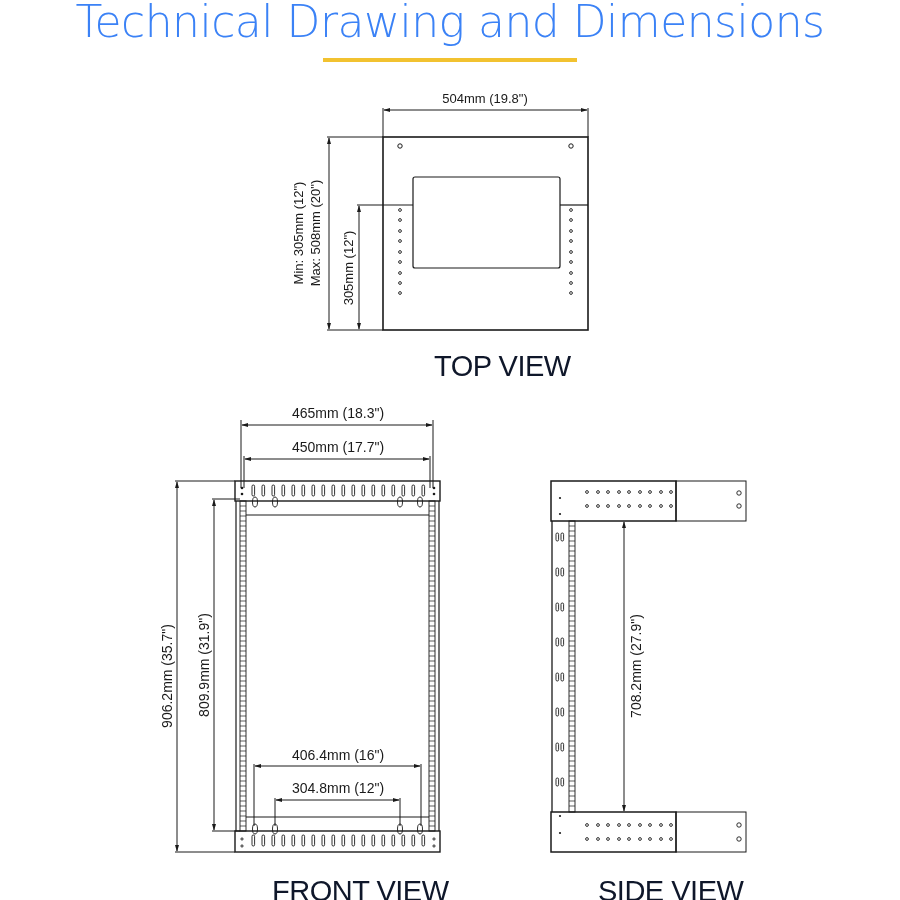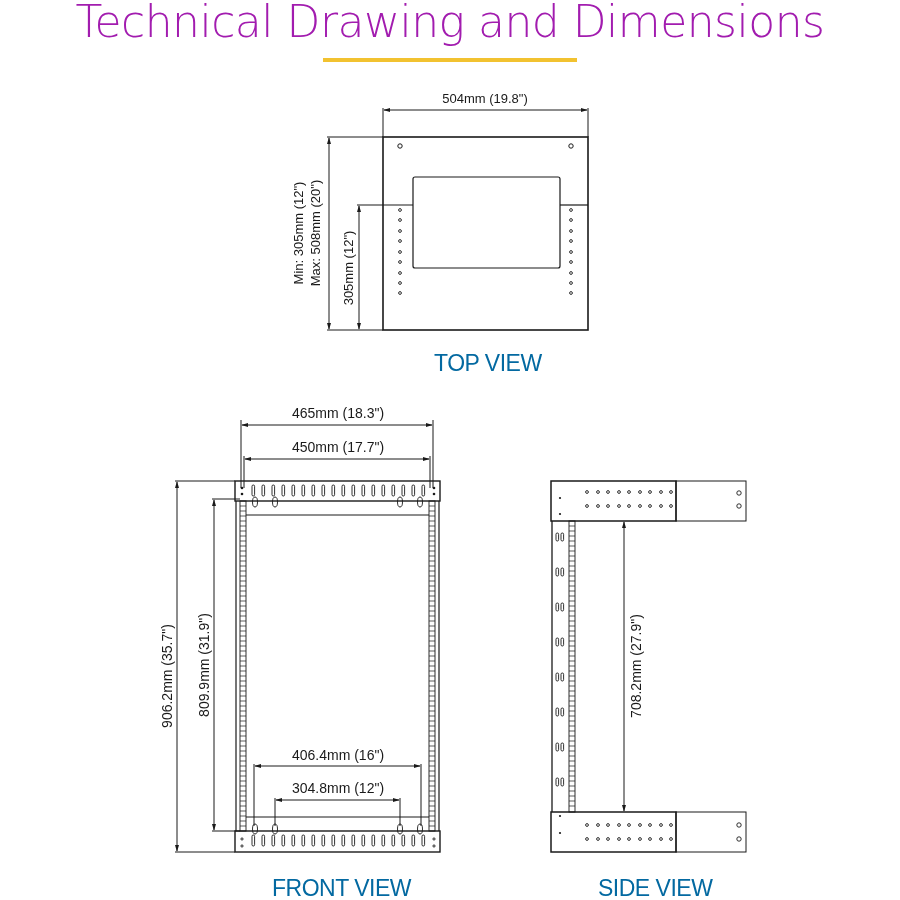--- a/index.html
+++ b/index.html
@@ -1,21 +1,21 @@
 <!DOCTYPE html>
 <html><head>
 <meta charset="utf-8">
 <style>
   html, body { margin: 0; padding: 0; background: #ffffff; }
   body { width: 900px; height: 900px; position: relative; overflow: hidden; font-family: "Liberation Sans", sans-serif; color: #1a1a1a; }
-  .title { position: absolute; left: 0; top: 0; width: 900px; text-align: center; font-family: "DejaVu Sans", sans-serif; font-weight: 200; font-size: 44px; line-height: 44px; color: #a21caf; letter-spacing: -0.5px; }
+  .title { position: absolute; left: 0; top: 0; width: 900px; text-align: center; font-family: "DejaVu Sans", sans-serif; font-weight: 200; font-size: 44px; line-height: 44px; color: #3b82f6; letter-spacing: -0.5px; }
   .accent { position: absolute; left: 323px; top: 58px; width: 254px; height: 4px; background: #f2c230; }
   svg.drawing { position: absolute; left: 0; top: 0; }
   .lbl { font-family: "Liberation Sans", sans-serif; fill: #1a1a1a; }
-  .view-lbl { position: absolute; font-family: "Liberation Sans", sans-serif; font-size: 23px; color: #0369a1; letter-spacing: -0.5px; text-align: center; }
+  .view-lbl { position: absolute; font-family: "Liberation Sans", sans-serif; font-size: 29px; color: #0f172a; letter-spacing: -0.5px; text-align: center; }
 </style>
 </head>
 <body>
 
 <div class="title">Technical Drawing and Dimensions</div>
 <div class="accent"></div>
 
 <svg class="drawing" width="900" height="900" viewBox="0 0 900 900" xmlns="http://www.w3.org/2000/svg">
   <defs>
     <marker id="arr" viewBox="0 0 10 10" refX="9" refY="5" markerWidth="7" markerHeight="7" orient="auto-start-reverse">

